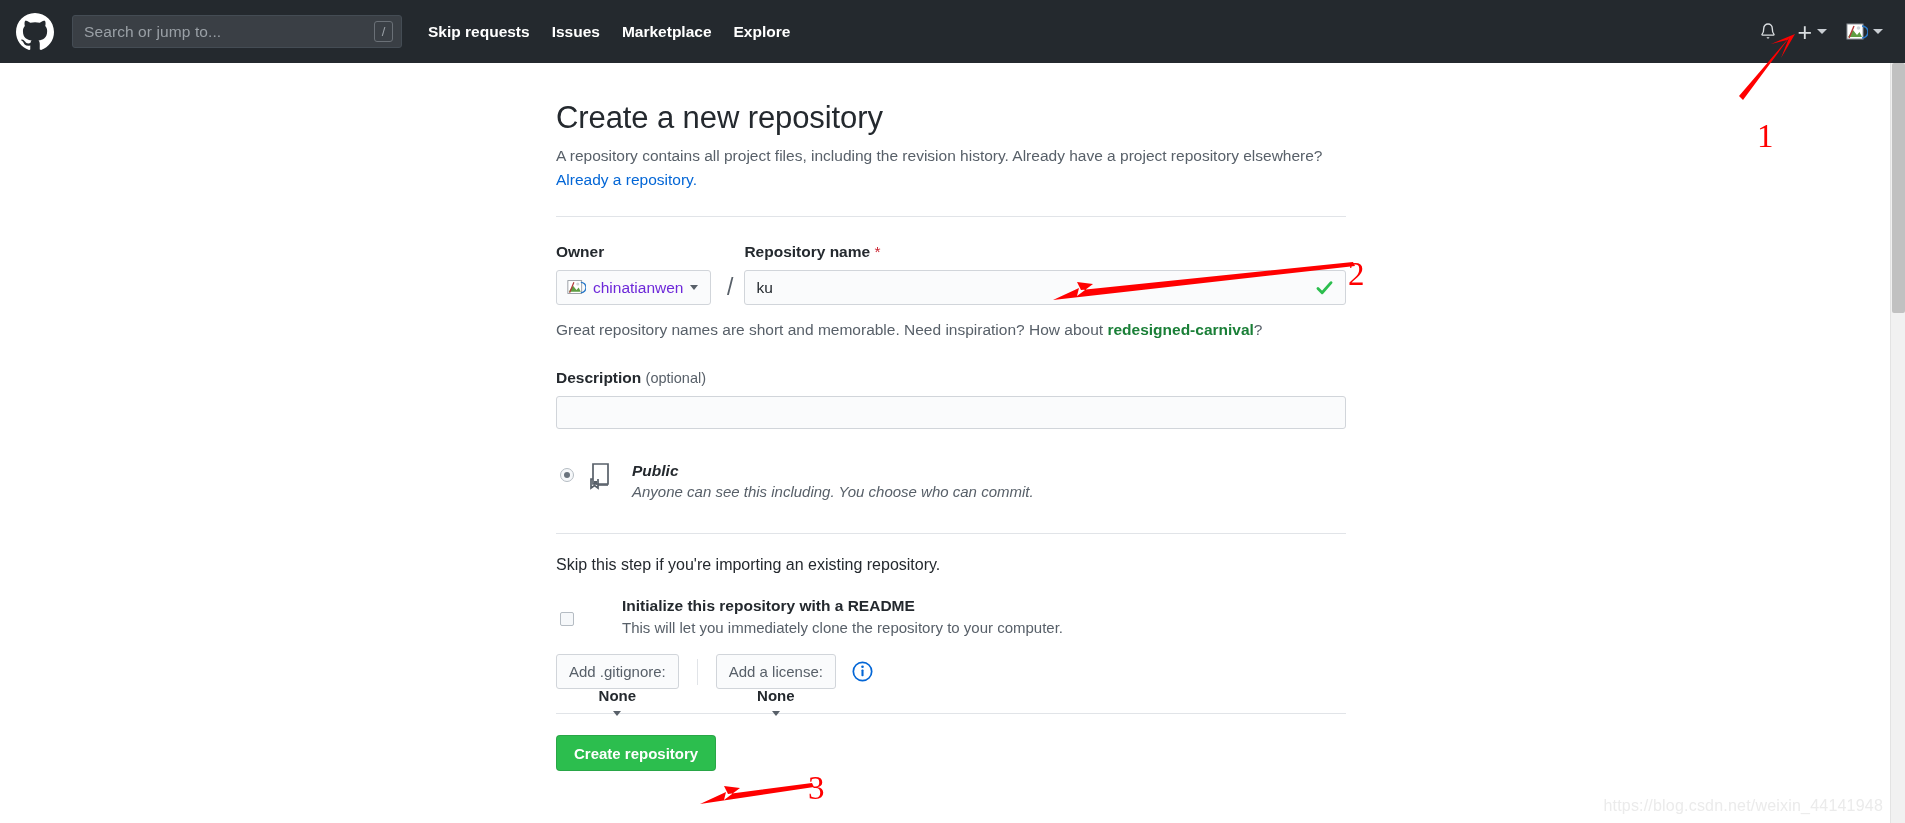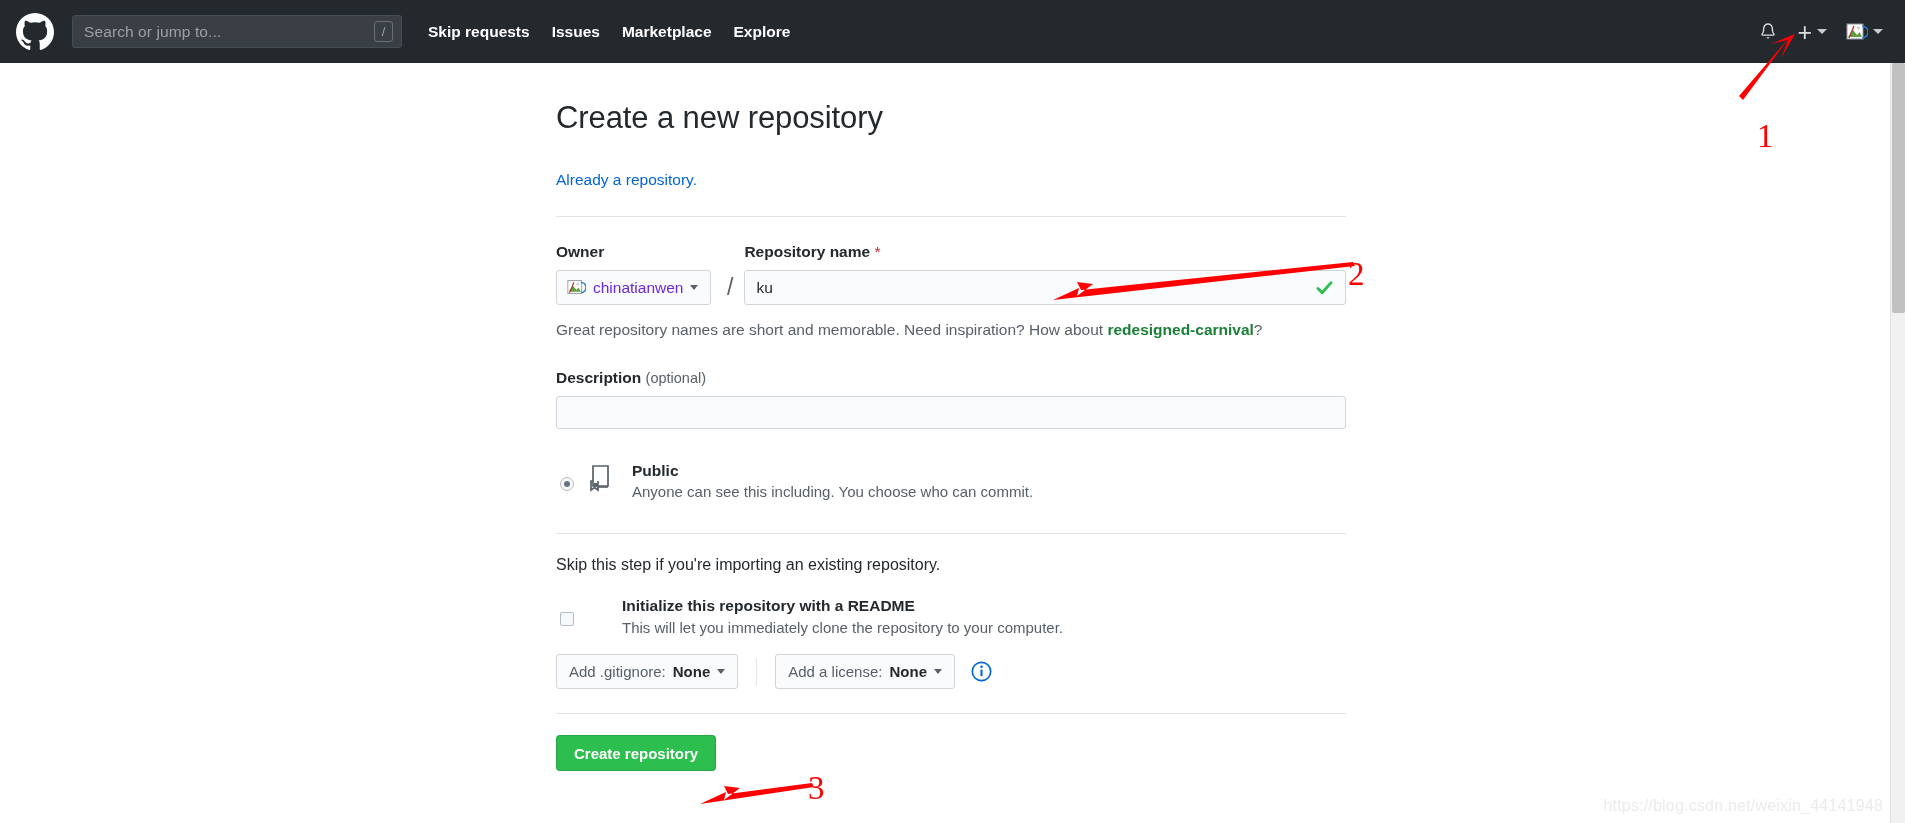--- a/index.html
+++ b/index.html
@@ -149,21 +149,21 @@
   .desc-block { margin-top: 30px; }
   .desc-input {
     margin-top: 9px;
     width: 100%; height: 33px;
     background: #fafbfc;
     border: 1px solid #d1d5da;
     border-radius: 3px;
   }
 
   .vis-block { margin-top: 24px; }
-  .vis-row { display: flex; align-items: center; padding: 9px 0; }
+  .vis-row { display: flex; align-items: flex-start; padding: 9px 0; font-style: italic; }
   .radio {
     width: 14px; height: 14px; border-radius: 50%;
     border: 1px solid #b5bcc3; background: #f6f8fa;
     margin: 6px 14px 0 4px; flex: 0 0 auto;
     position: relative; cursor: pointer;
   }
   .radio.checked::after {
     content: ""; position: absolute;
     left: 3px; top: 3px; width: 6px; height: 6px;
     border-radius: 50%; background: #6a737d;
@@ -184,23 +184,23 @@
   .readme-title { font-size: 15.5px; font-weight: 600; color: #24292e; }
   .readme-desc { font-size: 15px; color: #586069; margin-top: 4px; }
 
   .dd-row { display: flex; align-items: center; margin-top: 18px; }
   .dd-btn {
     height: 35px;
     background: #fafbfc;
     border: 1px solid #d1d5da;
     border-radius: 3px;
     display: inline-flex; align-items: center; gap: 7px;
-    padding: 0 12px;
+    padding: 8px 12px;
     font-size: 15px; color: #586069;
-    cursor: pointer; white-space: nowrap;
+    cursor: pointer; white-space: nowrap; flex-direction: column;
   }
   .dd-btn b { color: #24292e; font-weight: 600; }
   .dd-sep {
     width: 1px; height: 26px; background: #e1e4e8;
     margin: 0 18px;
   }
   .info-icon { margin-left: 16px; width: 21px; height: 21px; cursor: pointer; }
 
   .create-btn {
     margin-top: 21px;
@@ -287,21 +287,21 @@
   </div>
 
   <div class="scrollbar-track">
     <div class="scrollbar-thumb"></div>
   </div>
 
   <div class="main">
 
     <h1 class="title">Create a new repository</h1>
     <div class="subtitle">
-      <br>
+      <span>A repository contains all project files, including the revision history. Already have a project repository elsewhere?</span><br>
       <a class="link" href="#">Already a repository.</a>
     </div>
 
     <hr class="rule">
 
     
     <div class="owner-row" style="margin-top:26px;">
       <div class="owner-col">
         <div class="label">Owner</div>
         <div class="owner-select">

